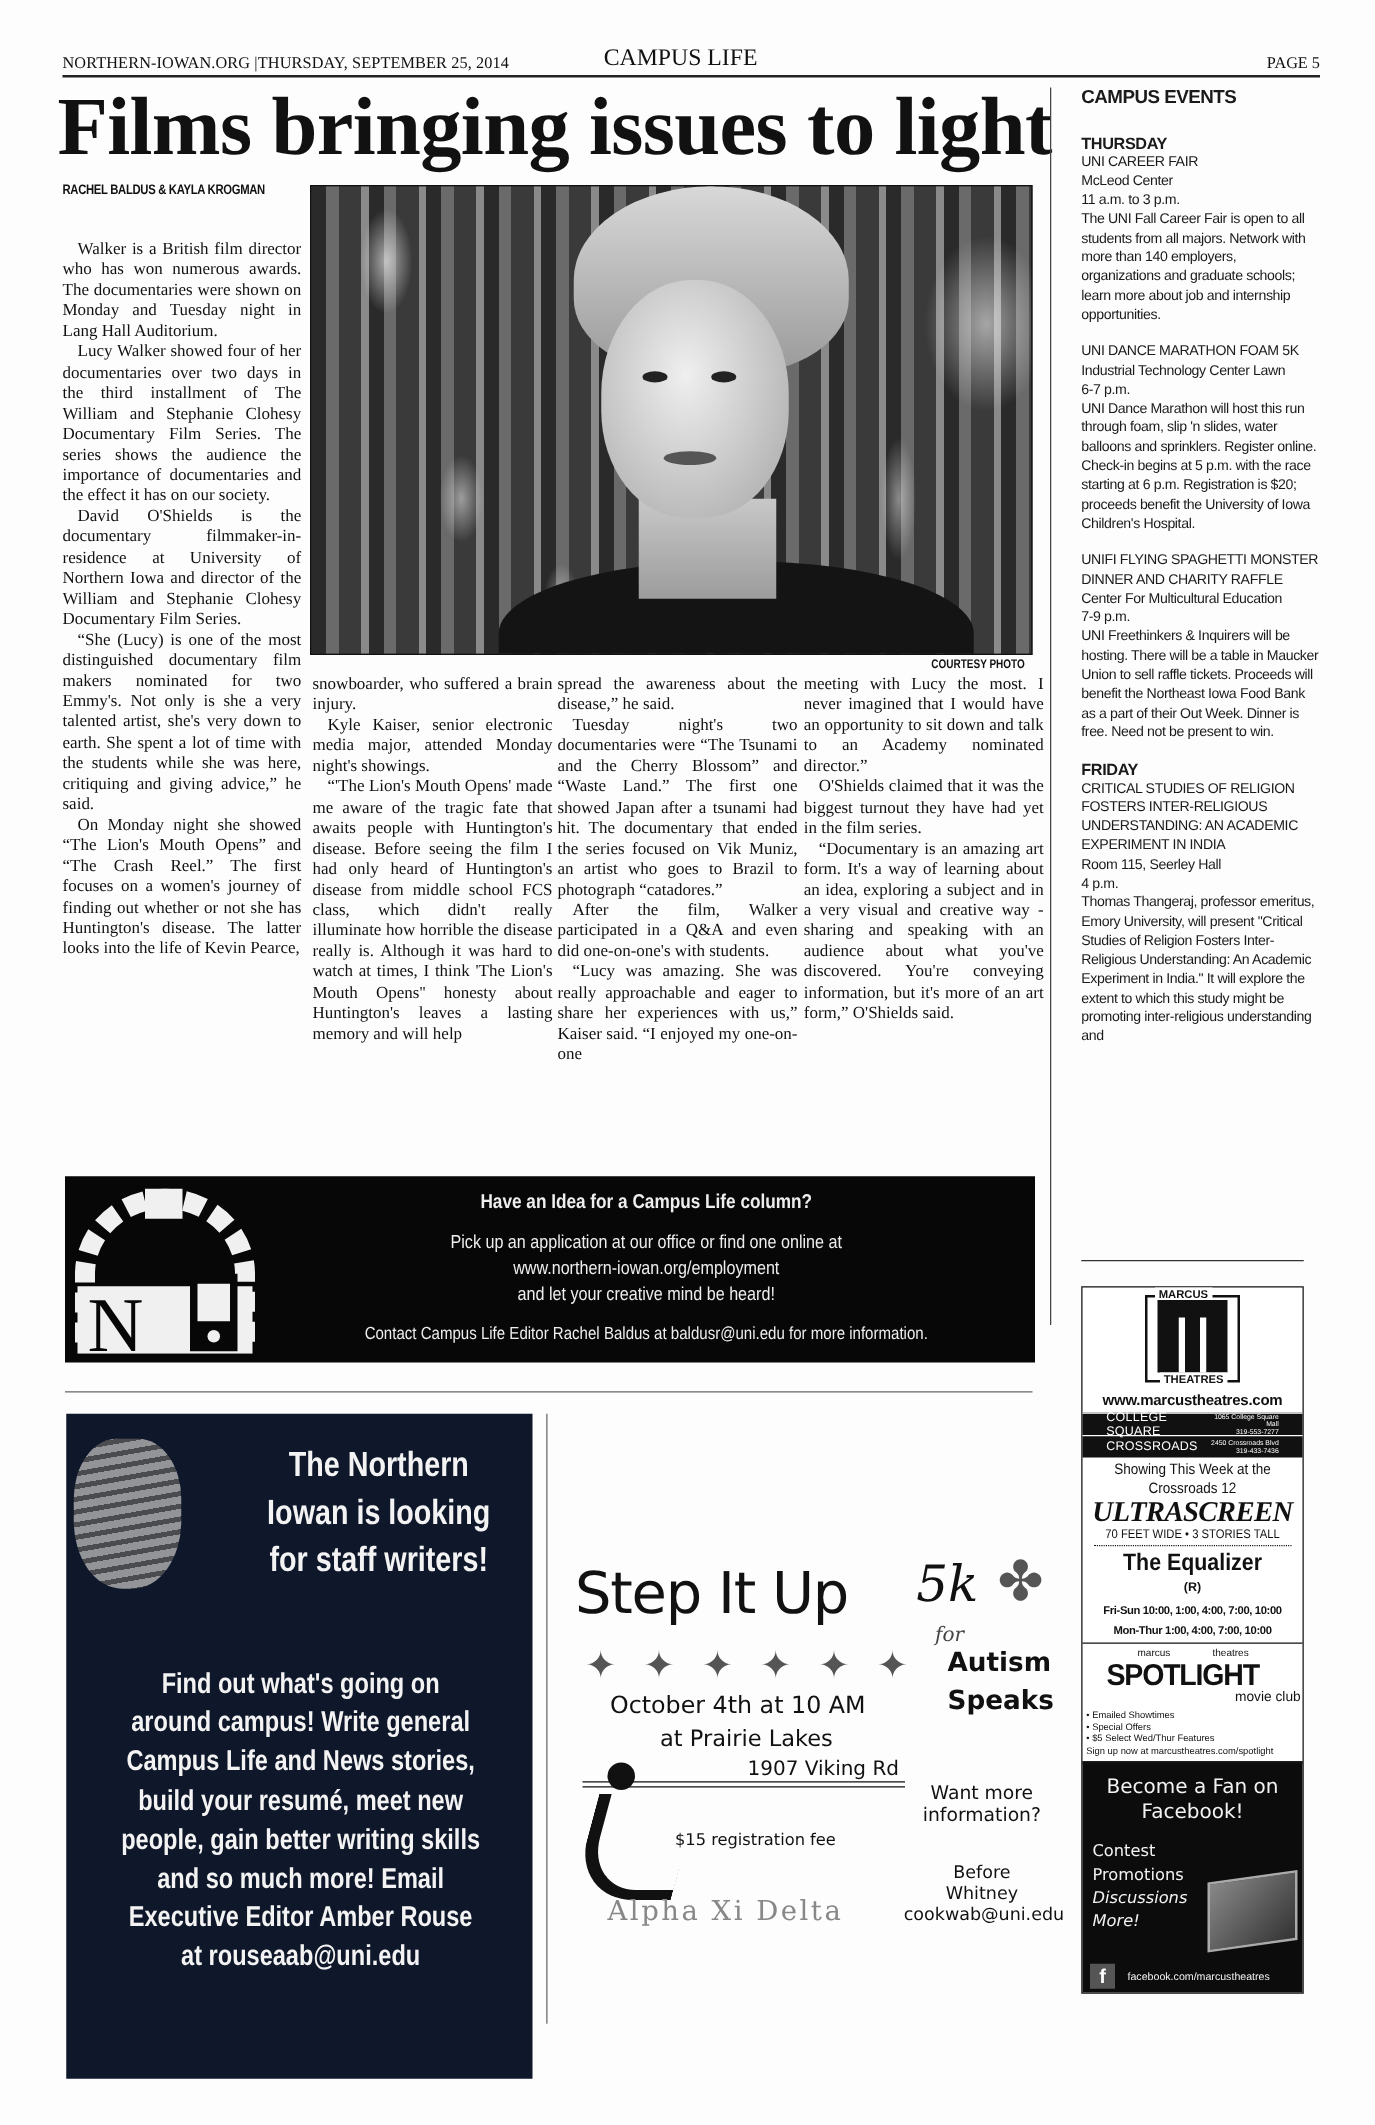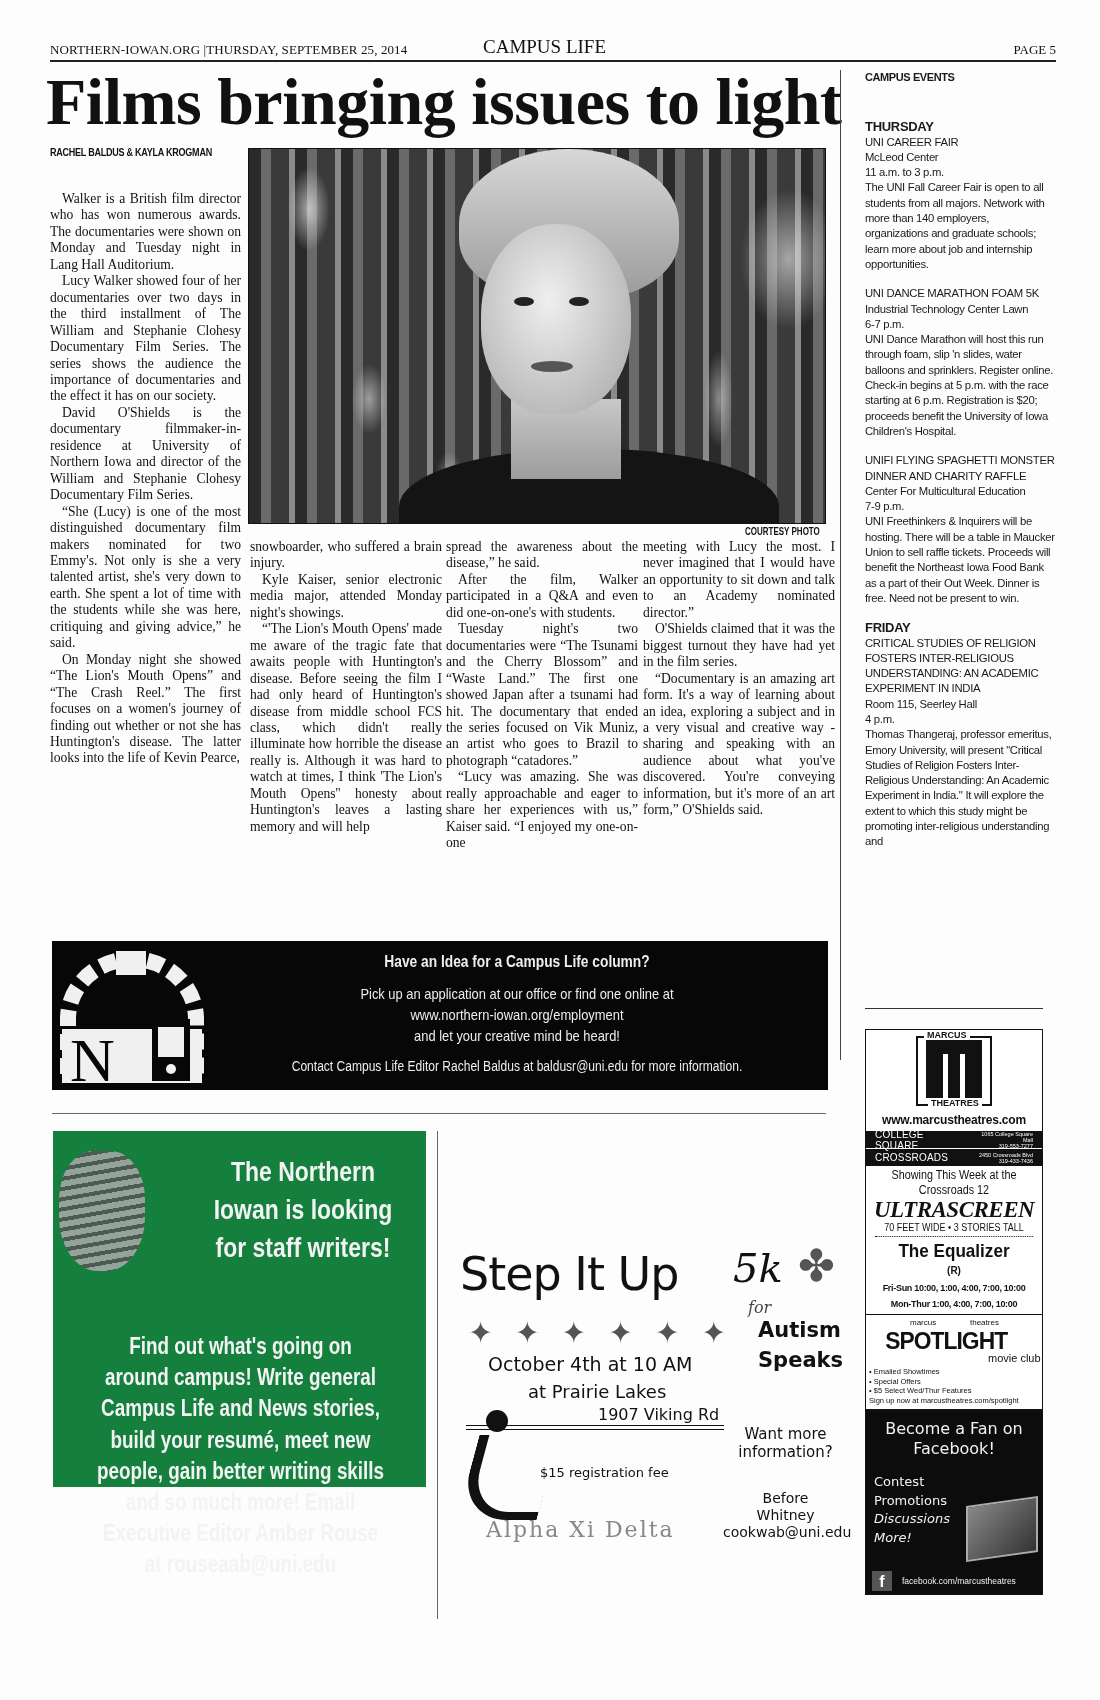--- a/index.html
+++ b/index.html
@@ -43,37 +43,37 @@
     .photo-face { left: 232px; top: 75px; width: 150px; height: 190px; border-radius: 48% 48% 45% 45%; background: radial-gradient(ellipse at 45% 40%, #efefef, #b8b8b8 75%); }
     .photo-eye { width: 20px; height: 9px; border-radius: 50%; background: #222; }
     .photo-mouth { left: 282px; top: 212px; width: 42px; height: 11px; border-radius: 50%; background: #555; }
     .photo-neck { left: 262px; top: 250px; width: 110px; height: 80px; background: linear-gradient(180deg, #c8c8c8, #9c9c9c); }
     .photo-body { left: 150px; top: 300px; width: 380px; height: 120px; border-radius: 48% 48% 0 0; background: #141414; }
 
     .credit { left: 745px; top: 526px; font-family: "Liberation Sans", sans-serif; font-weight: bold; font-size: 10px; transform: scaleX(0.8); transform-origin: left; white-space: nowrap; }
 
     
     .sidebar { left: 865px; top: 70px; width: 190px; font-family: "Liberation Sans", sans-serif; font-size: 11.3px; line-height: 15.3px; letter-spacing: -0.3px; color: #1a1a1a; }
-    .sb-title { font-weight: bold; font-size: 11px; letter-spacing: -0.4px; margin-bottom: 34px; }
+    .sb-title { font-weight: bold; font-size: 15px; letter-spacing: -0.4px; margin-bottom: 22px; }
     .sb-day { font-weight: bold; font-size: 13px; letter-spacing: -0.3px; }
     .sb-event { margin-bottom: 14px; }
     .sb-event div { white-space: normal; }
     .sb-rule { left: 865px; top: 1008px; width: 178px; height: 1px; background: #333; }
 
     
     .banner { left: 52px; top: 941px; width: 776px; height: 149px; background: #070707; color: #eee; font-family: "Liberation Sans", sans-serif; }
     .banner-logo { left: 6px; top: 8px; width: 148px; height: 134px; }
     .banner-text { left: 160px; top: 12px; width: 610px; text-align: center; transform: scaleX(0.86); transform-origin: center; }
     .bt1 { font-size: 16px; font-weight: bold; margin-bottom: 12px; }
     .bt2 { font-size: 15px; line-height: 21px; }
     .bt3 { font-size: 14px; margin-top: 12px; }
     .hrule-mid { left: 52px; top: 1113px; width: 774px; height: 1px; background: #666; }
 
     
-    .staff { left: 53px; top: 1131px; width: 373px; height: 356px; background: #15803d; color: #f3f3f3; font-family: "Liberation Sans", sans-serif; text-align: center; }
+    .staff { left: 53px; top: 1131px; width: 373px; height: 532px; background: #0f172a; color: #f3f3f3; font-family: "Liberation Sans", sans-serif; text-align: center; }
     .bulb { left: 6px; top: 20px; width: 86px; height: 120px; border-radius: 40% 40% 45% 45%; background: repeating-linear-gradient(170deg, #aaa 0 6px, #555 6px 10px); opacity: 0.85; }
     .staff-head { left: 135px; top: 22px; width: 230px; font-size: 28px; line-height: 38px; font-weight: bold; transform: scaleX(0.82); transform-origin: center; }
     .staff-body { left: 10px; top: 200px; width: 355px; font-size: 23px; line-height: 31.2px; font-weight: bold; transform: scaleX(0.82); transform-origin: center; }
 
     .vrule-lower { left: 437px; top: 1131px; width: 1px; height: 488px; background: #666; }
 
     
     .stepad { left: 448px; top: 1225px; width: 392px; height: 330px; font-family: "DejaVu Sans", sans-serif; }
     .step-title { left: 12px; top: 22px; font-size: 46px; font-weight: normal; letter-spacing: -1px; white-space: nowrap; }
     .step-5k { left: 285px; top: 20px; font-family: "DejaVu Serif", serif; font-style: italic; font-size: 40px; white-space: nowrap; }
@@ -95,21 +95,21 @@
     
     .marcus { left: 865px; top: 1029px; width: 178px; border: 1px solid #111; font-family: "Liberation Sans", sans-serif; background: #fff; }
     .mlogo { position: relative; height: 82px; }
     .mlogo-box { left: 50px; top: 6px; width: 76px; height: 70px; border: 2px solid #111; }
     .mlogo-m { left: 60px; top: 10px; width: 56px; height: 58px; background: #111; }
     .mlogo-m::before, .mlogo-m::after { content: ""; position: absolute; top: 14px; width: 5px; height: 44px; background: #fff; }
     .mlogo-m::before { left: 17px; } .mlogo-m::after { left: 34px; }
     .mlogo-top { left: 58px; top: 0; background: #fff; padding: 0 3px; font-size: 9px; font-weight: bold; }
     .mlogo-bot { left: 62px; top: 68px; background: #fff; padding: 0 3px; font-size: 9px; font-weight: bold; }
     .murl { text-align: center; font-weight: bold; font-size: 12px; padding: 1px 0 3px; letter-spacing: -0.2px; }
-    .mloc { background: #111; color: #fff; display: flex; justify-content: space-between; align-items: center; padding: 1px 9px; height: 18px; border-top: 1px solid #fff; }
+    .mloc { background: #111; color: #fff; display: flex; justify-content: space-between; align-items: center; padding: 1px 19px; height: 18px; border-top: 1px solid #fff; }
     .mloc-name { font-size: 10px; letter-spacing: 0.2px; }
     .mloc-addr { font-size: 5.5px; text-align: right; line-height: 6px; }
     .mshow { text-align: center; font-size: 12px; line-height: 15px; padding-top: 2px; transform: scaleX(0.9); }
     .multra { text-align: center; font-family: "Liberation Serif", serif; font-style: italic; font-weight: bold; font-size: 23px; line-height: 24px; letter-spacing: -0.5px; }
     .mwide { text-align: center; font-size: 10px; padding-bottom: 3px; transform: scaleX(0.9); border-bottom: 1px dotted #111; }
     .mfilm { text-align: center; font-weight: bold; font-size: 19px; line-height: 24px; padding-top: 2px; transform: scaleX(0.9); }
     .mrating { text-align: center; font-weight: bold; font-size: 10px; padding: 2px 0 4px; }
     .mtimes { text-align: center; font-weight: bold; font-size: 9px; line-height: 16px; letter-spacing: -0.3px; border-bottom: 1px solid #111; padding-bottom: 2px; }
     .mspot { position: relative; height: 52px; }
     .mspot-small { left: 44px; top: 3px; font-size: 8px; }
@@ -158,22 +158,22 @@
   <p>“She (Lucy) is one of the most distinguished documentary film makers nominated for two Emmy's. Not only is she a very talented artist, she's very down to earth. She spent a lot of time with the students while she was here, critiquing and giving advice,” he said.</p>
   <p>On Monday night she showed “The Lion's Mouth Opens” and “The Crash Reel.” The first focuses on a women's journey of finding out whether or not she has Huntington's disease. The latter looks into the life of Kevin Pearce,</p>
 </div>
 <div class="abs col col2">
   <p class="noindent">snowboarder, who suffered a brain injury.</p>
   <p>Kyle Kaiser, senior electronic media major, attended Monday night's showings.</p>
   <p>“'The Lion's Mouth Opens' made me aware of the tragic fate that awaits people with Huntington's disease. Before seeing the film I had only heard of Huntington's disease from middle school FCS class, which didn't really illuminate how horrible the disease really is. Although it was hard to watch at times, I think 'The Lion's Mouth Opens'' honesty about Huntington's leaves a lasting memory and will help</p>
 </div>
 <div class="abs col col3">
   <p class="noindent">spread the awareness about the disease,” he said.</p>
+  <p>Tuesday night's two documentaries were “The Tsunami and the Cherry Blossom” and “Waste Land.” The first one showed Japan after a tsunami had hit. The documentary that ended the series focused on Vik Muniz, an artist who goes to Brazil to photograph “catadores.”</p>
   <p>After the film, Walker participated in a Q&amp;A and even did one-on-one's with students.</p>
-  <p>Tuesday night's two documentaries were “The Tsunami and the Cherry Blossom” and “Waste Land.” The first one showed Japan after a tsunami had hit. The documentary that ended the series focused on Vik Muniz, an artist who goes to Brazil to photograph “catadores.”</p>
   <p>“Lucy was amazing. She was really approachable and eager to share her experiences with us,” Kaiser said. “I enjoyed my one-on-one</p>
 </div>
 <div class="abs col col4">
   <p class="noindent">meeting with Lucy the most. I never imagined that I would have an opportunity to sit down and talk to an Academy nominated director.”</p>
   <p>O'Shields claimed that it was the biggest turnout they have had yet in the film series.</p>
   <p>“Documentary is an amazing art form. It's a way of learning about an idea, exploring a subject and in a very visual and creative way - sharing and speaking with an audience about what you've discovered. You're conveying information, but it's more of an art form,” O'Shields said.</p>
 </div>
 
 <div class="abs sidebar">
   <div class="sb-title">CAMPUS EVENTS</div>

